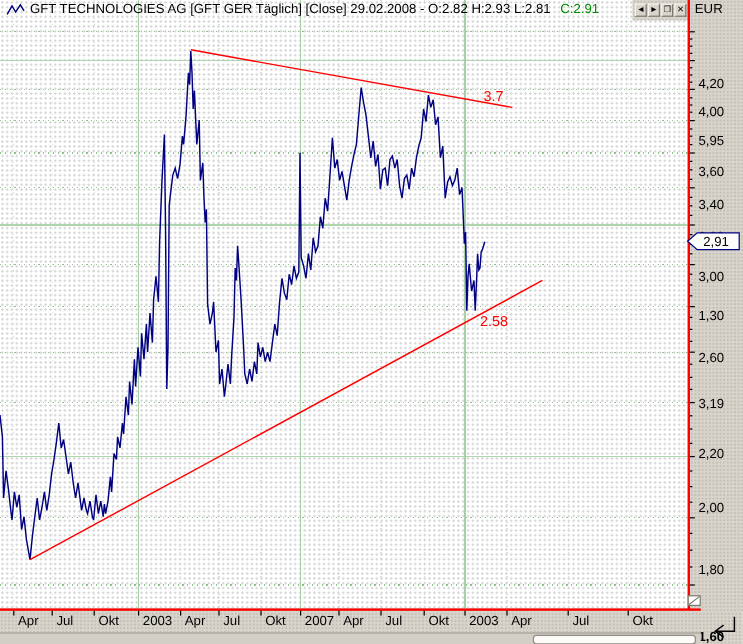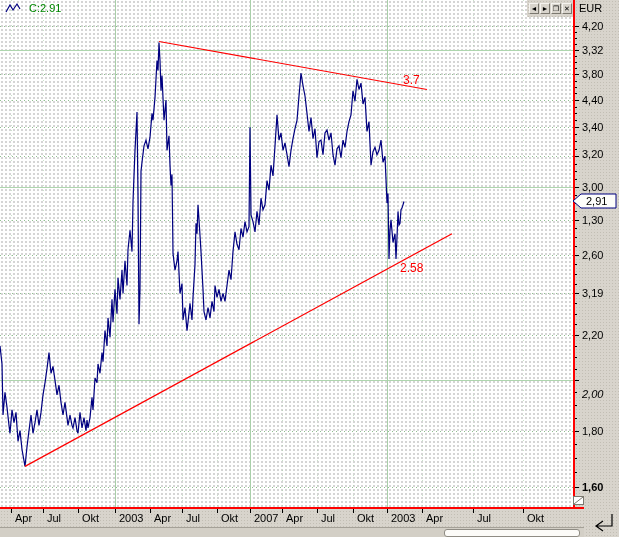--- a/index.html
+++ b/index.html
@@ -39,21 +39,21 @@
   #y-axis{
     position:absolute;left:575px;top:0;width:44px;height:509px;
     background:#d8d4cc;
     background-image:radial-gradient(#c2beb4 1px, transparent 1px);
     background-size:3px 3px;
   }
   #eur-label{position:absolute;left:4px;top:2px;font-size:11px;color:#000;}
   .y-tick{position:absolute;left:0;height:1px;background:#000;}
   .y-tick.major{width:4px;}
   .y-tick.minor{width:2px;}
-  .y-label{position:absolute;left:7px;font-size:11px;color:#000;}
+  .y-label{position:absolute;left:7px;font-size:11px;color:#000;margin-top:44px;}
   #x-axis{
     position:absolute;left:0;top:509px;width:585px;height:16px;
   }
   .x-tick{position:absolute;top:0;width:1px;height:4px;background:#000;}
   .x-label{position:absolute;top:3px;font-size:11px;color:#000;}
   #red-vline{position:absolute;left:573px;top:0;width:2px;height:508px;background:#ff0000;}
   #red-hline{position:absolute;left:0;top:507px;width:584px;height:2px;background:#ff0000;}
   #price-tag{position:absolute;left:571px;top:193px;width:48px;height:18px;}
   #resize-icon{position:absolute;left:573px;top:495px;width:12px;height:11px;}
   #scroll-track{
@@ -109,57 +109,58 @@
         <line x1="159" y1="41.5" x2="427" y2="89.5" stroke="#ff0000" stroke-width="1.2"></line>
         <text x="403" y="84" fill="#ff0000" font-size="12px">3.7</text>
         <line x1="25" y1="466.4" x2="452" y2="233.7" stroke="#ff0000" stroke-width="1.2"></line>
         <text x="400" y="272" fill="#ff0000" font-size="12px">2.58</text>
       </svg>
 
     <div id="title-row">
       <svg width="16" height="12">
         <polyline points="1,10 5,3 8,8 12,2 15,7" fill="none" stroke="#000080" stroke-width="1.2"></polyline>
       </svg>
+      <span>GFT TECHNOLOGIES AG [GFT GER  Täglich] [Close] 29.02.2008 - O:2.82 H:2.93 L:2.81</span>
       <span class="green">C:2.91</span>
     </div>
 
     <div id="win-controls">
       <button class="win-btn">◄</button>
       <button class="win-btn">►</button>
       <button class="win-btn">❐</button>
       <button class="win-btn">✕</button>
     </div>
   </div>
 
   <div id="y-axis">
     <div id="eur-label">EUR</div>
   <div class="y-tick major" style="top: 26px;"></div>
       <div class="y-label" style="top: 20px;">4,20</div>
       <div class="y-tick major" style="top: 50px;"></div>
-      <div class="y-label" style="top: 44px;">3,32</div>
+      <div class="y-label" style="top: 44px;">4,00</div>
       <div class="y-tick major" style="top: 74px;"></div>
-      <div class="y-label" style="top: 68px;">3,80</div>
+      <div class="y-label" style="top: 68px;">5,95</div>
       <div class="y-tick major" style="top: 100px;"></div>
-      <div class="y-label" style="top: 94px;">4,40</div>
+      <div class="y-label" style="top: 94px;">3,60</div>
       <div class="y-tick major" style="top: 127px;"></div>
       <div class="y-label" style="top: 121px;">3,40</div>
       <div class="y-tick major" style="top: 156px;"></div>
       <div class="y-label" style="top: 148px;">3,20</div>
       <div class="y-tick major" style="top: 187px;"></div>
       <div class="y-label" style="top: 181px;">3,00</div>
       <div class="y-tick major" style="top: 220px;"></div>
       <div class="y-label" style="top: 214px;">1,30</div>
       <div class="y-tick major" style="top: 255px;"></div>
       <div class="y-label" style="top: 249px;">2,60</div>
       <div class="y-tick major" style="top: 293px;"></div>
       <div class="y-label" style="top: 287px;">3,19</div>
       <div class="y-tick major" style="top: 335px;"></div>
       <div class="y-label" style="top: 329px;">2,20</div>
       <div class="y-tick major" style="top: 380px;"></div>
-      <div class="y-label" style="top: 388px; font-style: italic;">2,00</div>
+      <div class="y-label" style="top: 374px;">2,00</div>
       <div class="y-tick major" style="top: 431px;"></div>
       <div class="y-label" style="top: 425px;">1,80</div>
       <div class="y-tick major" style="top: 487px;"></div>
       <div class="y-label" style="top: 481px; font-weight: bold;">1,60</div>
       <div class="y-tick minor" style="top: 472px;"></div>
       <div class="y-tick minor" style="top: 458px;"></div>
       <div class="y-tick minor" style="top: 444px;"></div>
       <div class="y-tick minor" style="top: 418px;"></div>
       <div class="y-tick minor" style="top: 405px;"></div>
       <div class="y-tick minor" style="top: 392px;"></div>

